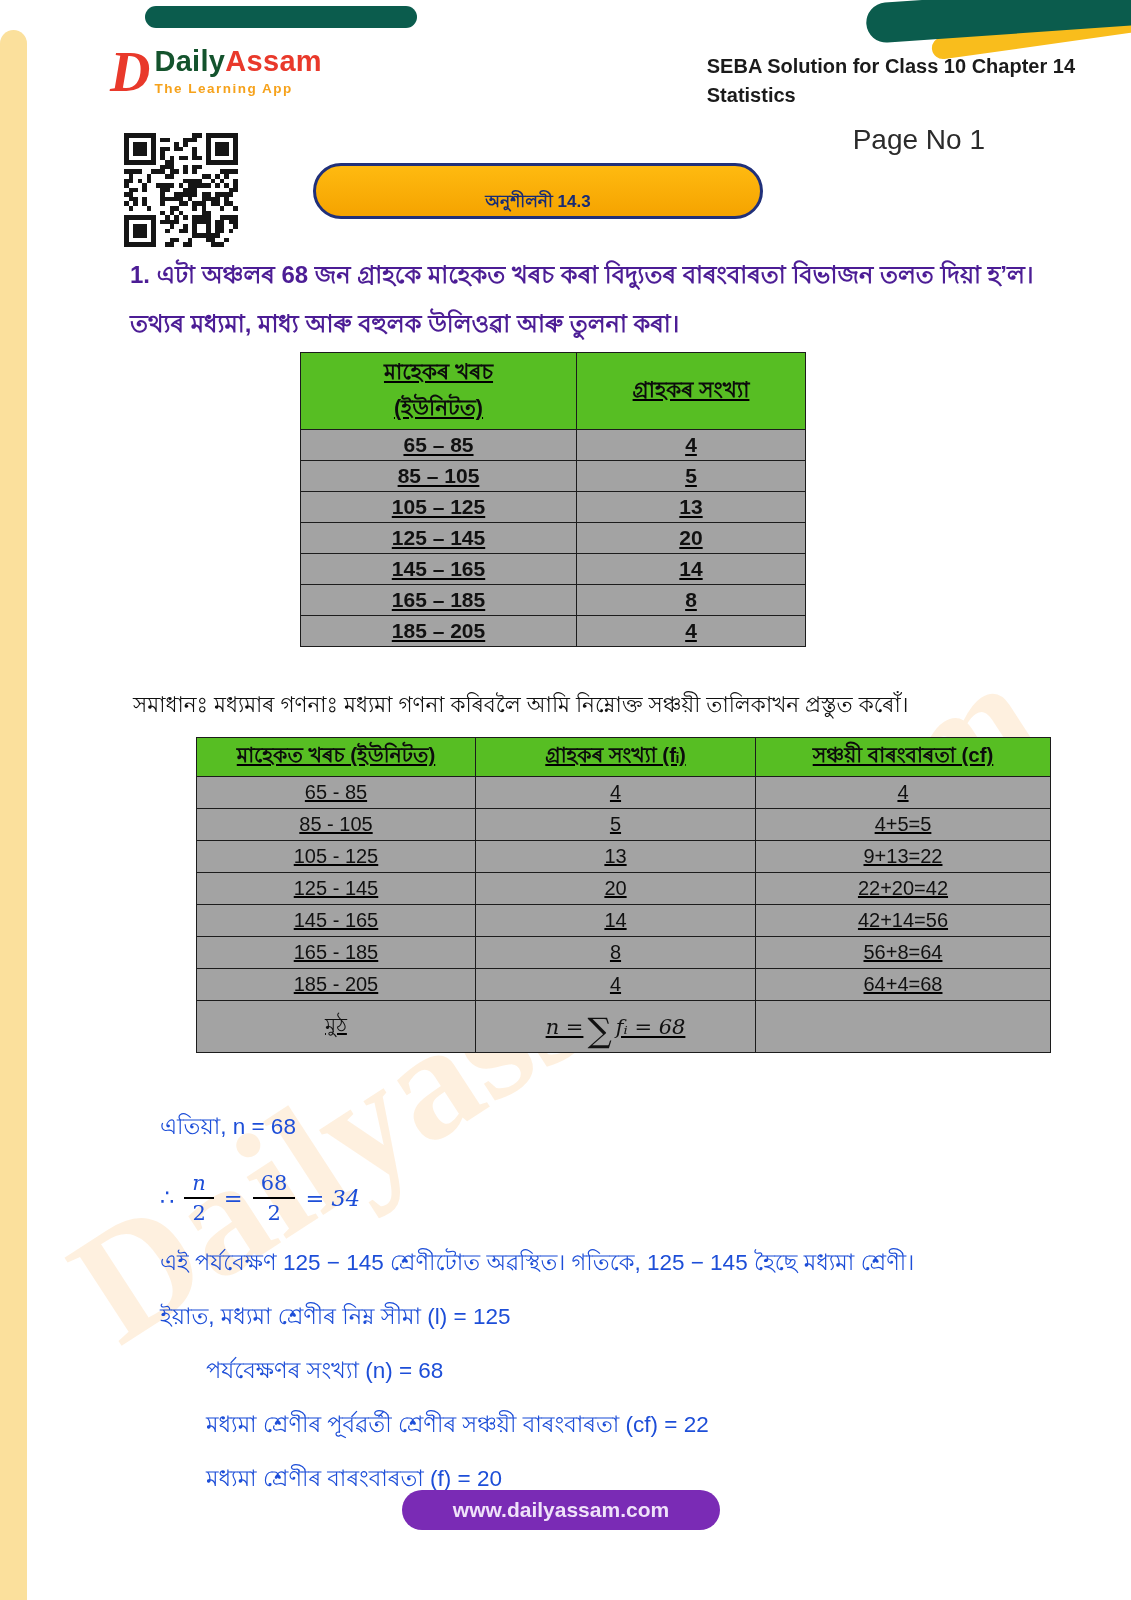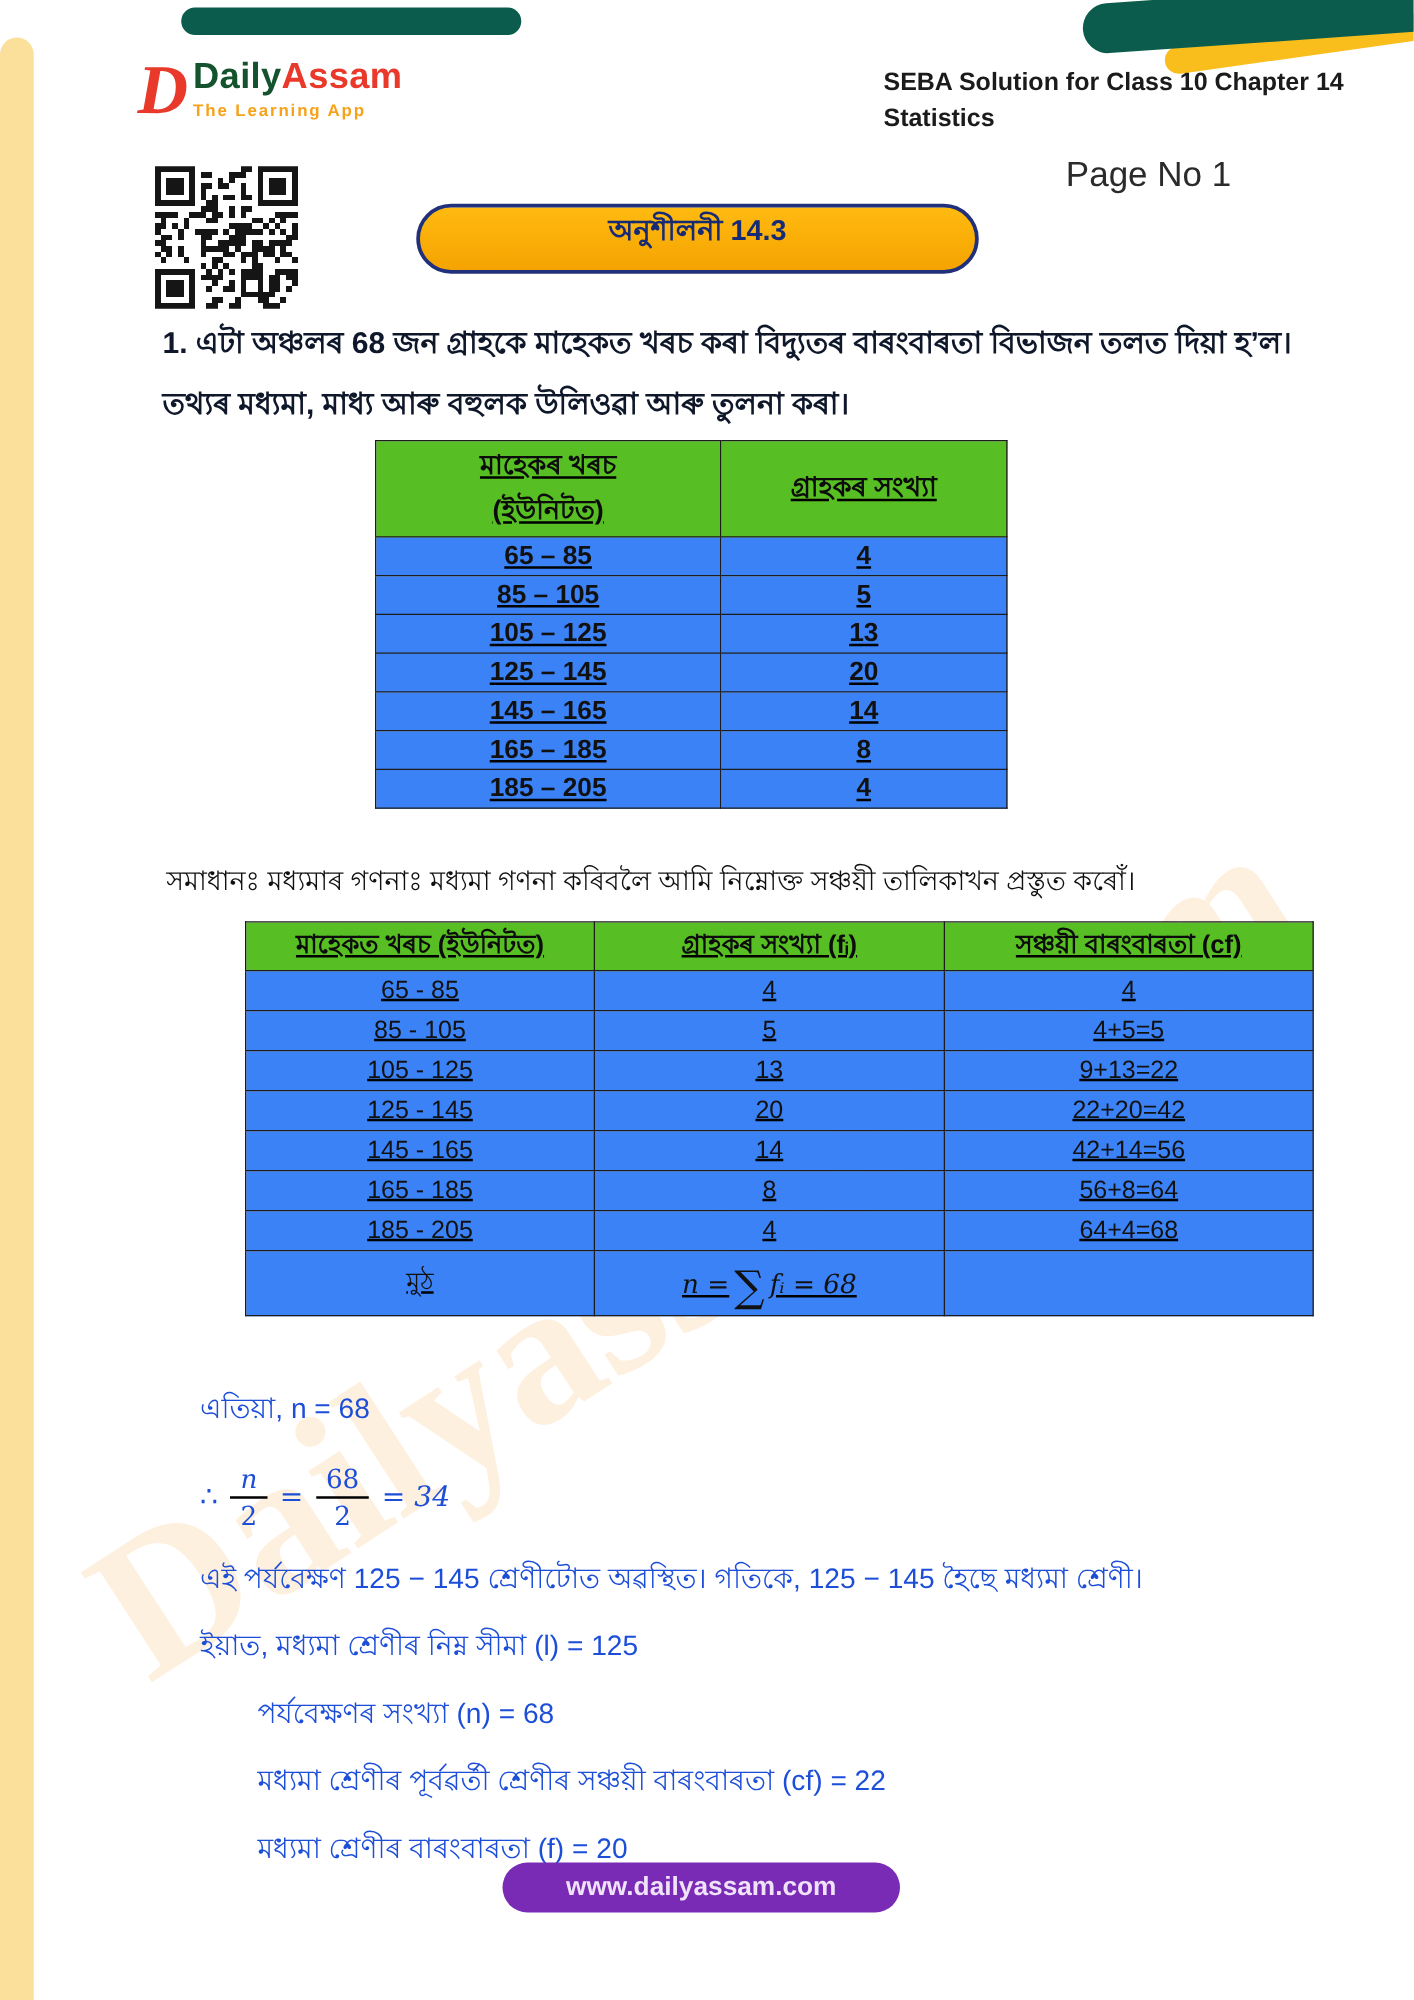--- a/index.html
+++ b/index.html
@@ -35,34 +35,34 @@
 
   .header-right { position:absolute; right:56px; top:52px; 
     font-size:20px; font-weight:bold; color:#1b1b1b; line-height:1.45; }
   .page-no { position:absolute; right:146px; top:124px; font-size:28px; color:#2b2b2b; }
 
   
   .qr { position:absolute; left:122px; top:133px; width:118px; height:114px; }
   .qr svg { width:100%; height:100%; }
 
   
-  .badge { position:absolute; left:333px; top:163px; width:450px; height:56px;
+  .badge { position:absolute; left:313px; top:163px; width:450px; height:56px;
     background:linear-gradient(#FFBA10, #F5A300); border:3px solid #20307A; border-radius:30px;
-    display:flex; align-items:flex-start; justify-content:center;
-    color:#172B75; font-weight:800; font-size:23px; }
+    display:flex; align-items:flex-end; justify-content:center;
+    color:#172B75; font-weight:800; font-size:17px; }
 
   
   .question { position:absolute; left:130px; top:250px; width:950px;
-    color:#0f172a; font-weight:bold; font-size:24px; line-height:2.05; }
+    color:#4c1d95; font-weight:bold; font-size:24px; line-height:2.05; }
 
   
   table { border-collapse:collapse;text-decoration:underline; }
   th, td { border:1.6px solid #1c1c1c; text-align:center; vertical-align:middle; }
   th { background:#57BE23; color:#0c0c0c; font-weight:bold; }
-  td { background:#3b82f6; color:#111; }
+  td { background:#a3a3a3; color:#111; }
 
   .t1 { position:absolute; left:300px; top:352px; }
   .t1 th { font-size:21.5px; height:66px; padding:2px 8px; }
   .t1 .pre-line { white-space:pre-line; }
   .t1 col.c1 { width:276px; } .t1 col.c2 { width:229px; }
   .t1 td { font-size:21px; font-weight:bold; height:31px; }
 
   .solution-line { position:absolute; left:133px; top:688px; width:960px;
     font-size:21.5px; color:#101010; }
   .solution-label { font-weight:normal; }

